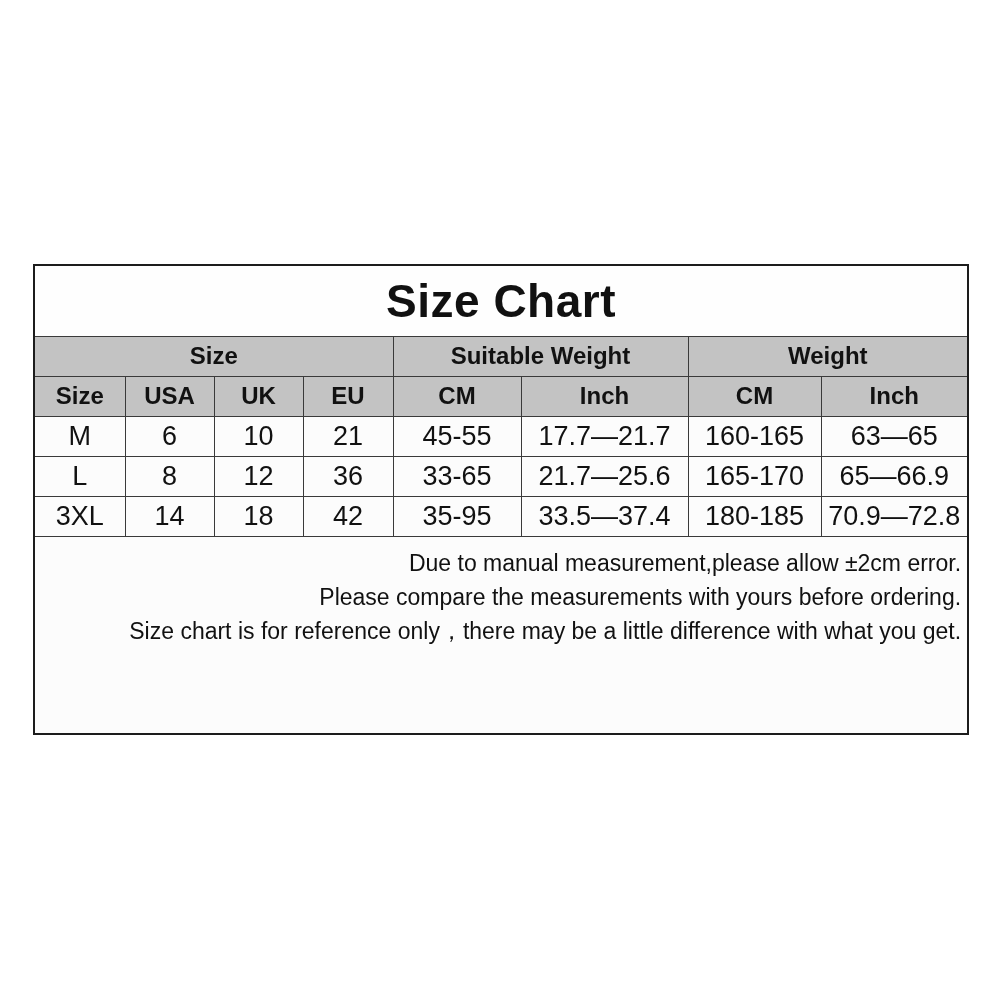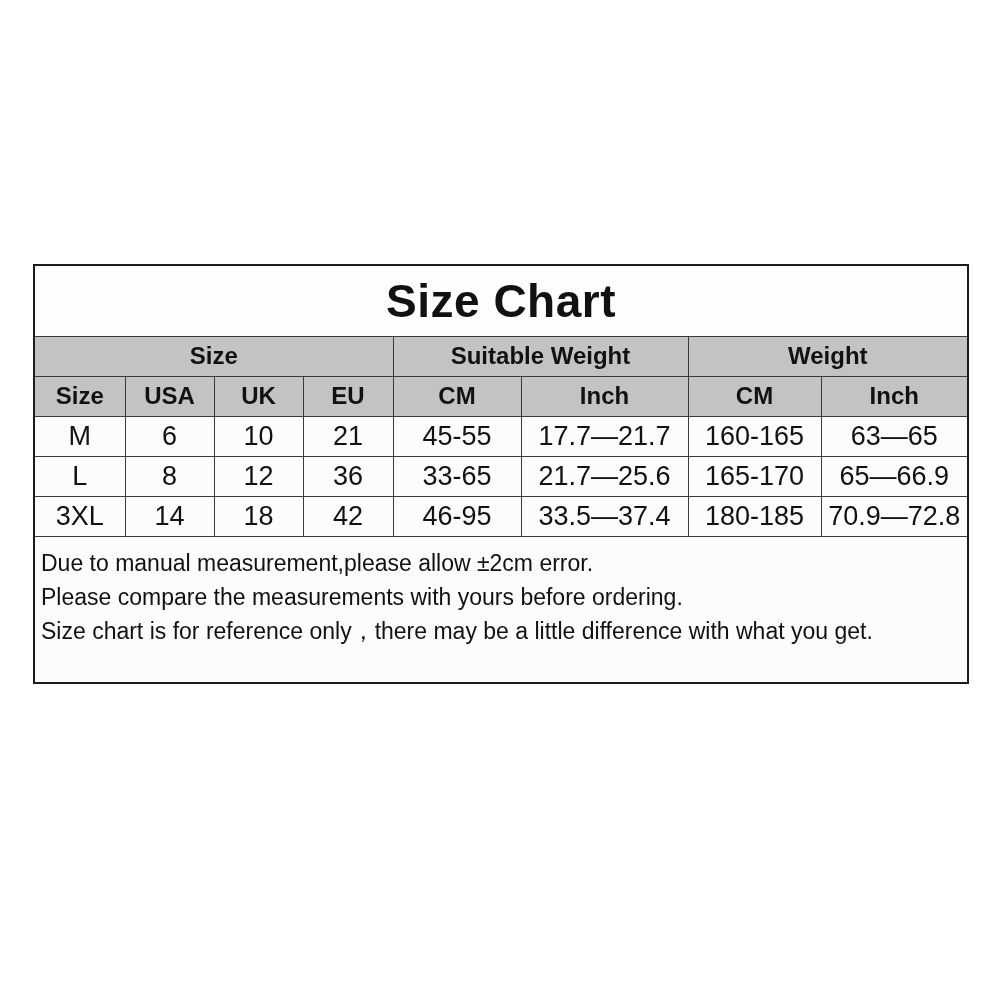--- a/index.html
+++ b/index.html
@@ -4,21 +4,21 @@
 <style>
   * { margin:0; padding:0; box-sizing:border-box; }
   html,body { background:#ffffff; }
   body {
     width:1001px; height:1001px; position:relative; overflow:hidden;
     font-family:"Liberation Sans", sans-serif; color:#111111;
   }
   .canvas { position:absolute; inset:0; background:#ffffff; }
 
   table.size-table {
-    position:absolute; left:33px; top:264px; width:934px; height:420px;
+    position:absolute; left:33px; top:264px; width:934px; height:471px;
     border-collapse:collapse; table-layout:fixed;
     border:2px solid #1c1c1c;
   }
   .size-table td, .size-table th {
     border:1.5px solid #3a3a3a;
     text-align:center; vertical-align:middle;
     overflow:hidden; white-space:nowrap;
   }
   tr.title-row td {
     height:71px; background:#fefefe;
@@ -34,21 +34,21 @@
   }
   tr.data-row td {
     height:40px; background:#fcfcfc;
     font-size:27px; font-weight:normal;
   }
   tr.notes-row td {
     background:#fcfcfc; text-align:left; vertical-align:top;
     padding:9px 6px 0 6px;
   }
   .note-line {
-    font-size:23px; line-height:34px; white-space:nowrap;
+    font-size:23px; line-height:34px; white-space:nowrap;text-align:right;
   }
 </style>
 </head>
 <body>
 
 <div class="canvas">
   <table class="size-table">
     <colgroup>
       <col style="width:91px">
         <col style="width:89px">
@@ -100,21 +100,21 @@
       <td>33-65</td>
       <td>21.7—25.6</td>
       <td>165-170</td>
       <td>65—66.9</td>
     </tr>
     <tr class="data-row">
       <td>3XL</td>
       <td>14</td>
       <td>18</td>
       <td>42</td>
-      <td>46-95</td>
+      <td>35-95</td>
       <td>33.5—37.4</td>
       <td>180-185</td>
       <td>70.9—72.8</td>
     </tr>
 
     <tr class="notes-row">
       <td colspan="8">
         <div class="note-line">Due to manual measurement,please allow ±2cm error.</div>
         <div class="note-line">Please compare the measurements with yours before ordering.</div>
         <div class="note-line">Size chart is for reference only，there may be a little difference with what you get.</div>

